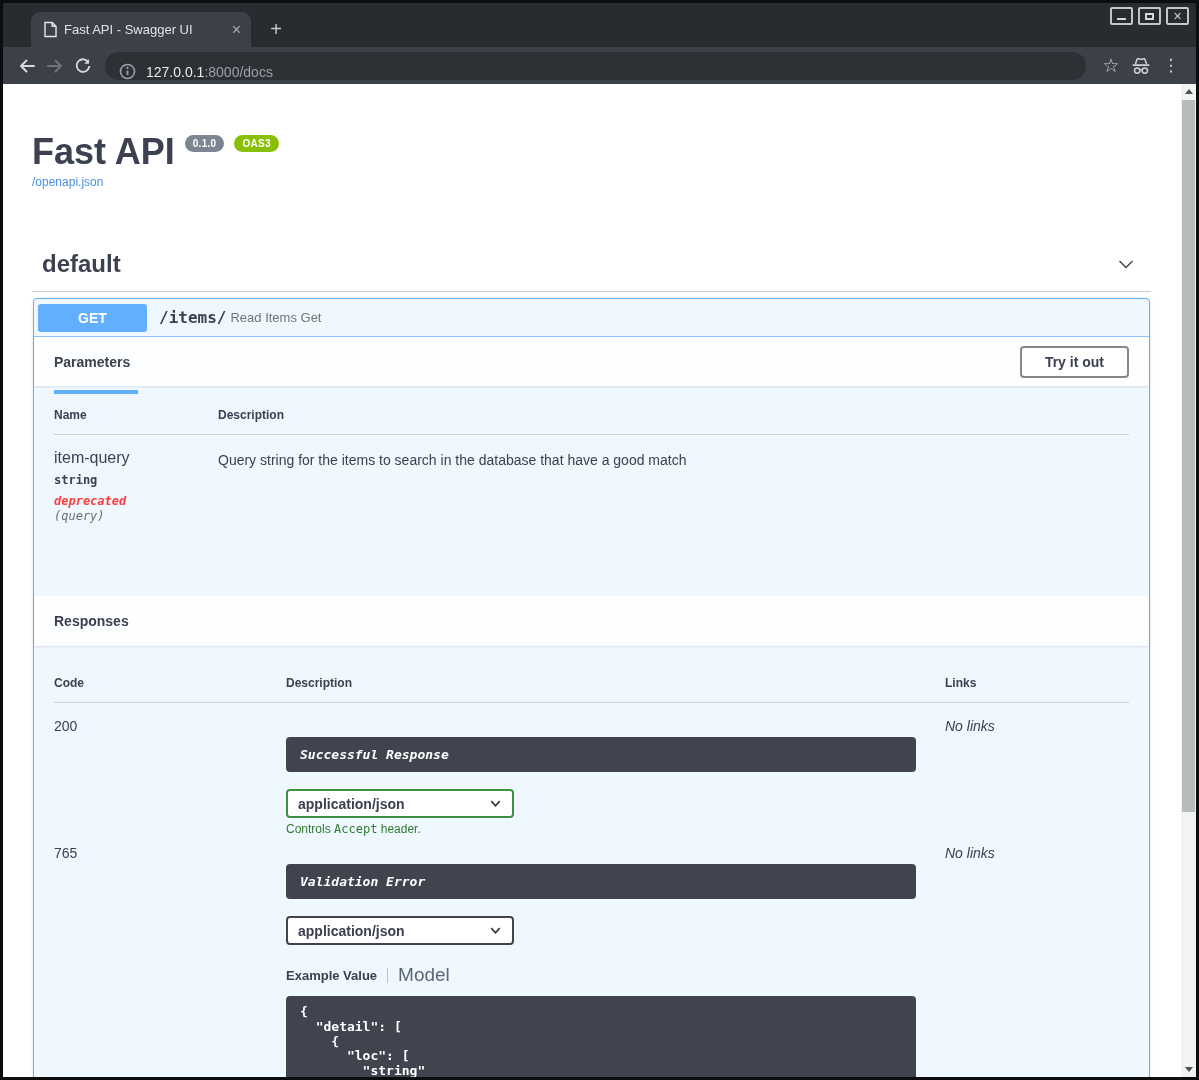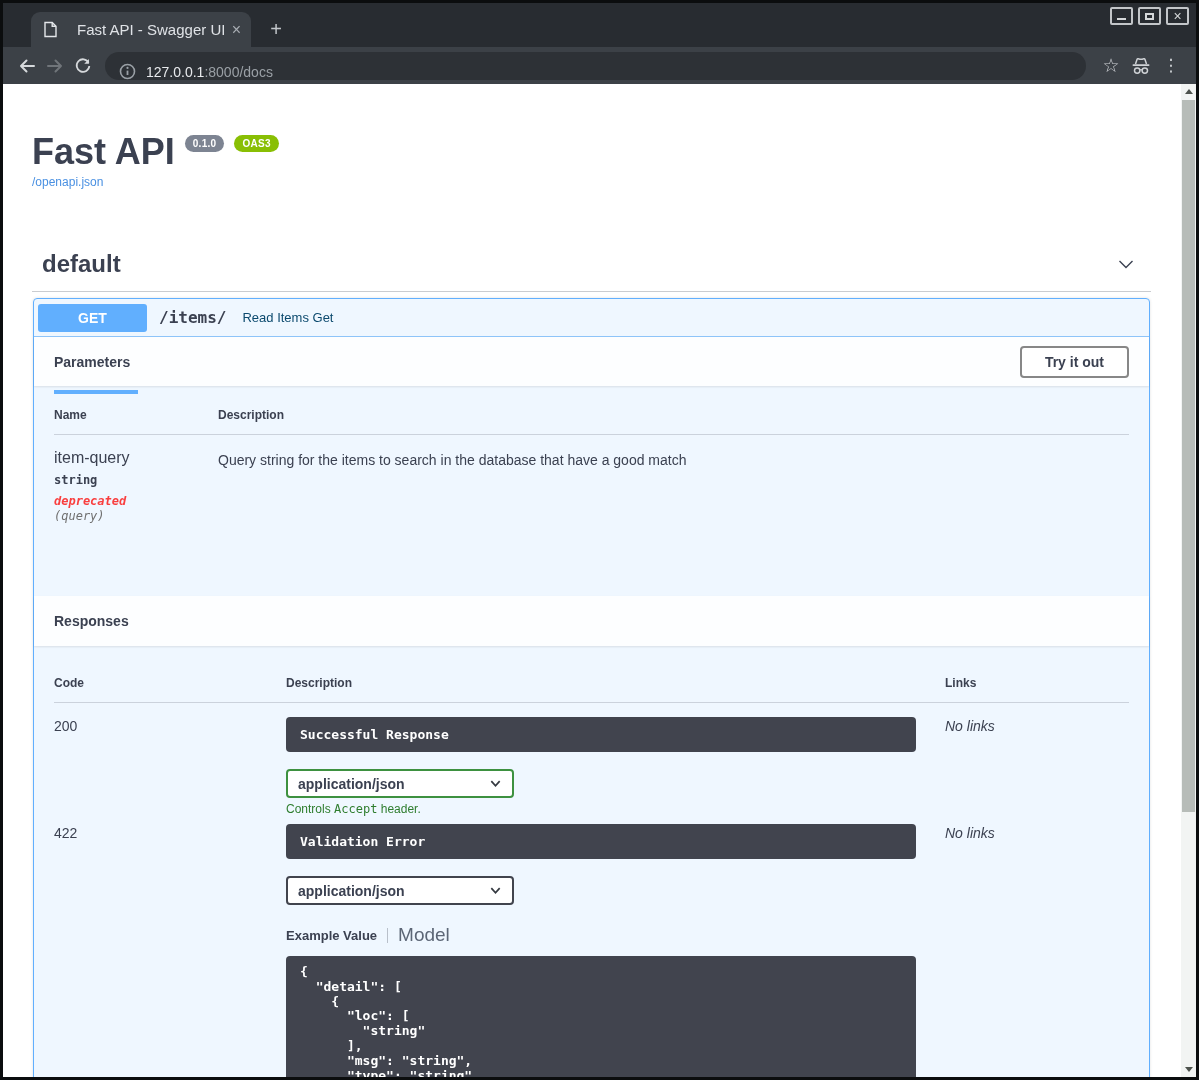--- a/index.html
+++ b/index.html
@@ -17,21 +17,21 @@
   
   .titlebar { height: 44px; background: #282c31; position: relative; }
   .tab {
     position: absolute; left: 28px; bottom: 0;
     width: 220px; height: 35px;
     background: #3c4147;
     border-radius: 9px 9px 0 0;
     display: flex; align-items: center;
     padding: 0 10px 0 12px;
   }
-  .tab-title { color: #dfe2e6; font-size: 15px; margin-left: 19px; flex: 1; white-space: nowrap; overflow: hidden; }
+  .tab-title { color: #dfe2e6; font-size: 13px; margin-left: 6px; flex: 1; white-space: nowrap; overflow: hidden; }
   .tab-close { color: #a9aeb4; font-size: 16px; line-height: 16px; margin-left: 8px; cursor: default; }
   .new-tab {
     position: absolute; left: 260px; bottom: 5px;
     width: 26px; height: 26px; border-radius: 50%;
     color: #c3c7cb; font-size: 20px; font-weight: 400;
     display: flex; align-items: center; justify-content: center;
   }
   .window-controls { position: absolute; right: 7px; top: 4px; display: flex; gap: 5px; }
   .win-btn {
     width: 23px; height: 18px;
@@ -91,21 +91,21 @@
     height: 38px; display: flex; align-items: center; padding: 0 10px 0 4px;
     border-bottom: 1px solid #8fc5fa;
   }
   .method-btn {
     width: 109px; height: 28px; border-radius: 3px;
     background: #61affe; color: #fff;
     font-size: 14px; font-weight: bold;
     display: flex; align-items: center; justify-content: center;
   }
   .op-path { font-family: "DejaVu Sans Mono", monospace; font-weight: bold; font-size: 16px; color: #3b4151; margin-left: 12px; }
-  .op-desc { font-size: 13px; color: #0c4a6e; margin-left: 16px; }
+  .op-desc { font-size: 13px; color: #737373; margin-left: 4px; }
 
   .section-header {
     background: rgba(255,255,255,.85);
     height: 49px; padding: 0 20px;
     display: flex; align-items: center; justify-content: space-between;
     box-shadow: 0 1px 2px rgba(0,0,0,.1);
   }
   .tab-item {
     height: 64px; display: flex; align-items: center;
     font-size: 14px; font-weight: bold; color: #3b4151;
@@ -135,21 +135,21 @@
   .rcol-code { width: 232px; flex: 0 0 auto; }
   .rcol-desc { width: 630px; flex: 0 0 auto; }
   .rcol-links { margin-left: 29px; }
   .resp-row { display: flex; padding-top: 14px; }
   .resp-row + .resp-row { padding-top: 8px; }
   .resp-code { font-size: 14px; color: #3b4151; }
   .resp-links { font-size: 14px; font-style: italic; color: #3b4151; }
   .resp-desc-box {
     background: #41444e; border-radius: 4px; color: #fff;
     padding: 10px 14px;
-    font-family: "DejaVu Sans Mono", monospace; font-size: 13px; font-weight: bold; 
+    font-family: "DejaVu Sans Mono", monospace; font-size: 13px; font-weight: bold; font-style: italic; margin-top: 20px;
   }
   .media-select {
     margin-top: 17px; width: 228px; height: 29px;
     background: #fff; border-radius: 4px;
     display: flex; align-items: center; justify-content: space-between;
     padding: 0 10px;
     font-size: 14px; font-weight: bold; color: #3b4151; gap: 36px;
   }
   .media-select.green { border: 2px solid #3d9140; }
   .media-select.dark { border: 2px solid #41444e; }
@@ -326,21 +326,21 @@
                       <path d="M2.5 4.5 L7 9.5 L11.5 4.5" fill="none" stroke="#33383f" stroke-width="1.8"></path>
                     </svg>
                 </span>
               </div>
               <div class="accept-note"><span>Controls </span><span class="mono">Accept</span><span> header.</span></div>
             </div>
             <div class="rcol-links"><span class="resp-links">No links</span></div>
           </div>
 
           <div class="resp-row">
-            <div class="rcol-code"><span class="resp-code">422</span></div>
+            <div class="rcol-code"><span class="resp-code">765</span></div>
             <div class="rcol-desc">
               <div class="resp-desc-box">Validation Error</div>
               <div class="media-select dark">
                 <span>application/json</span>
                 <span>
                   <svg width="13" height="13" viewBox="0 0 14 14">
                       <path d="M2.5 4.5 L7 9.5 L11.5 4.5" fill="none" stroke="#33383f" stroke-width="1.8"></path>
                     </svg>
                 </span>
               </div>

